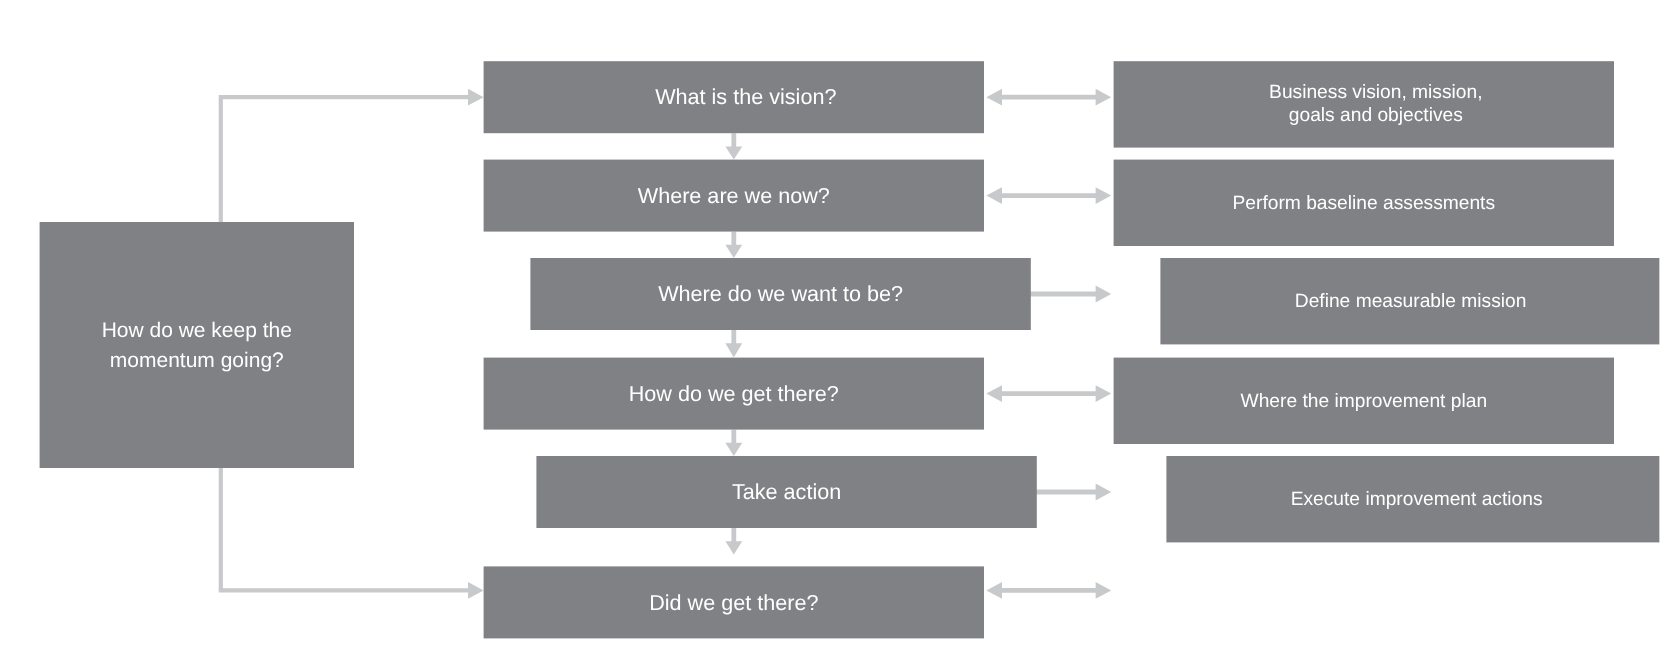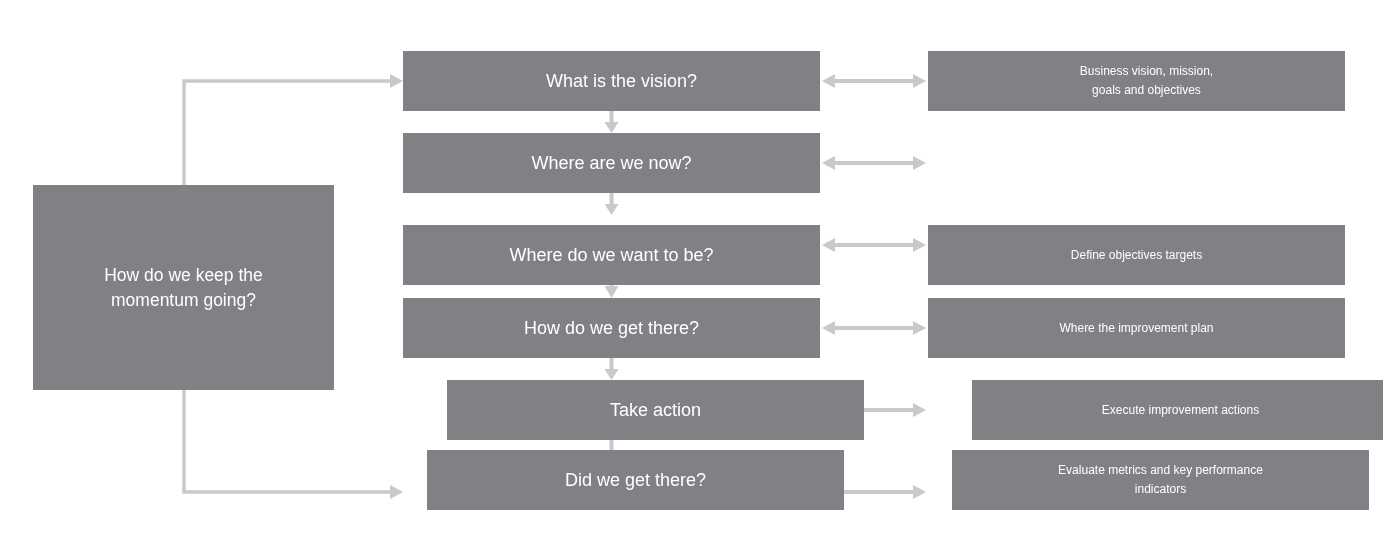--- a/index.html
+++ b/index.html
@@ -46,42 +46,42 @@
     background: var(--box-fill);
     color: var(--box-text);
     display: flex;
     align-items: center;
     justify-content: center;
     text-align: center;
     white-space: pre-line;
   }
   .momentum-box {
     left: 33px; top: 185px;
-    width: 301px; height: 205px;
+    width: 262px; height: 205px;
     font-size: 17.5px;
     line-height: 25px;
   }
   .step-box {
     left: 403px;
     width: 417px; height: 60px;
     font-size: 18px;
     line-height: 19px;
   }
   .activity-box {
     left: 928px;
-    width: 417px; height: 60px;
-    font-size: 12px;
+    width: 417px; height: 72px;
+    font-size: 16px;
     line-height: 19px;
   }
   .row-0 { top: 51px; padding-left: 20px; }
   .row-1 { top: 133px; }
-  .row-2 { top: 225px; }
+  .row-2 { top: 215px; margin-left: 39px; }
   .row-3 { top: 298px; }
   .row-4 { top: 380px; margin-left: 44px; }
-  .row-5 { top: 450px; margin-left: 24px; }
+  .row-5 { top: 472px; }
 </style>
 </head>
 <body>
 
 <div class="canvas">
 
   <svg class="connector-layer" viewBox="0 0 1383 547">
 
     <g>
       <polyline class="conn-line" points="184,186 184,81 391,81"></polyline>
@@ -167,27 +167,26 @@
     <span>Take action</span>
   </div>
   <div class="box step-box row-5">
     <span>Did we get there?</span>
   </div>
 
   <div class="box activity-box row-0">
     <span>Business vision, mission,
 goals and objectives</span>
   </div>
+  <div class="box activity-box row-1">
+    <span>Perform baseline assessments</span>
+  </div>
   <div class="box activity-box row-2">
-    <span>Define objectives targets</span>
+    <span>Define measurable mission</span>
   </div>
   <div class="box activity-box row-3">
     <span>Where the improvement plan</span>
   </div>
   <div class="box activity-box row-4">
     <span>Execute improvement actions</span>
   </div>
-  <div class="box activity-box row-5">
-    <span>Evaluate metrics and key performance
-indicators</span>
-  </div>
 
 </div>
 
 </body></html>

